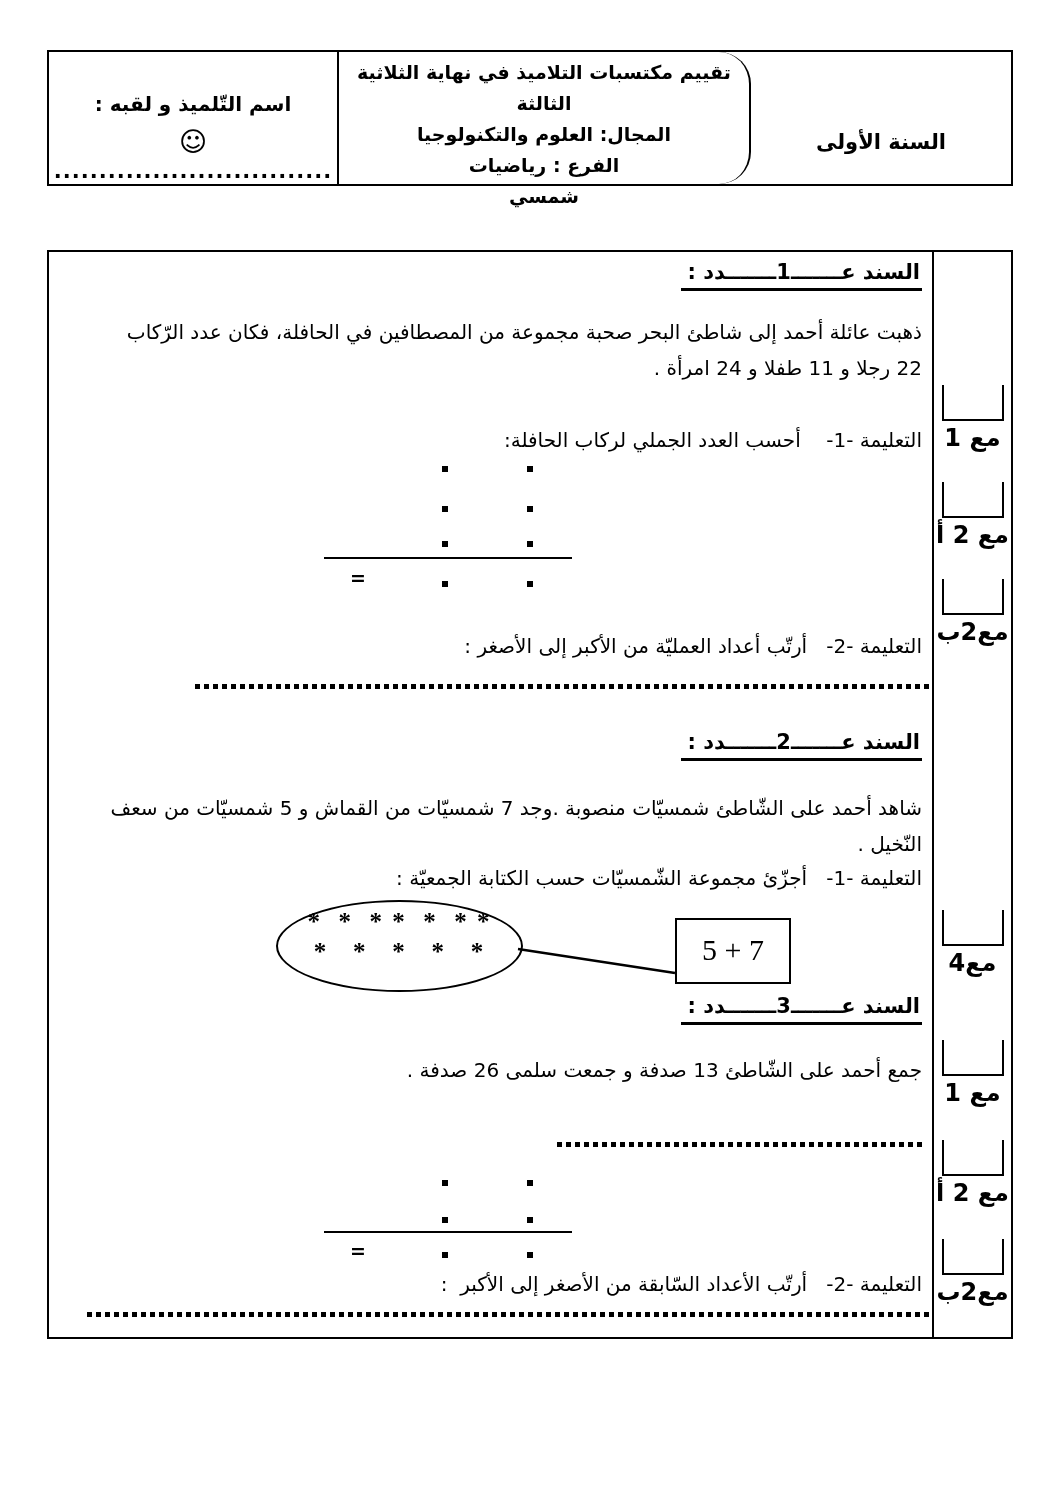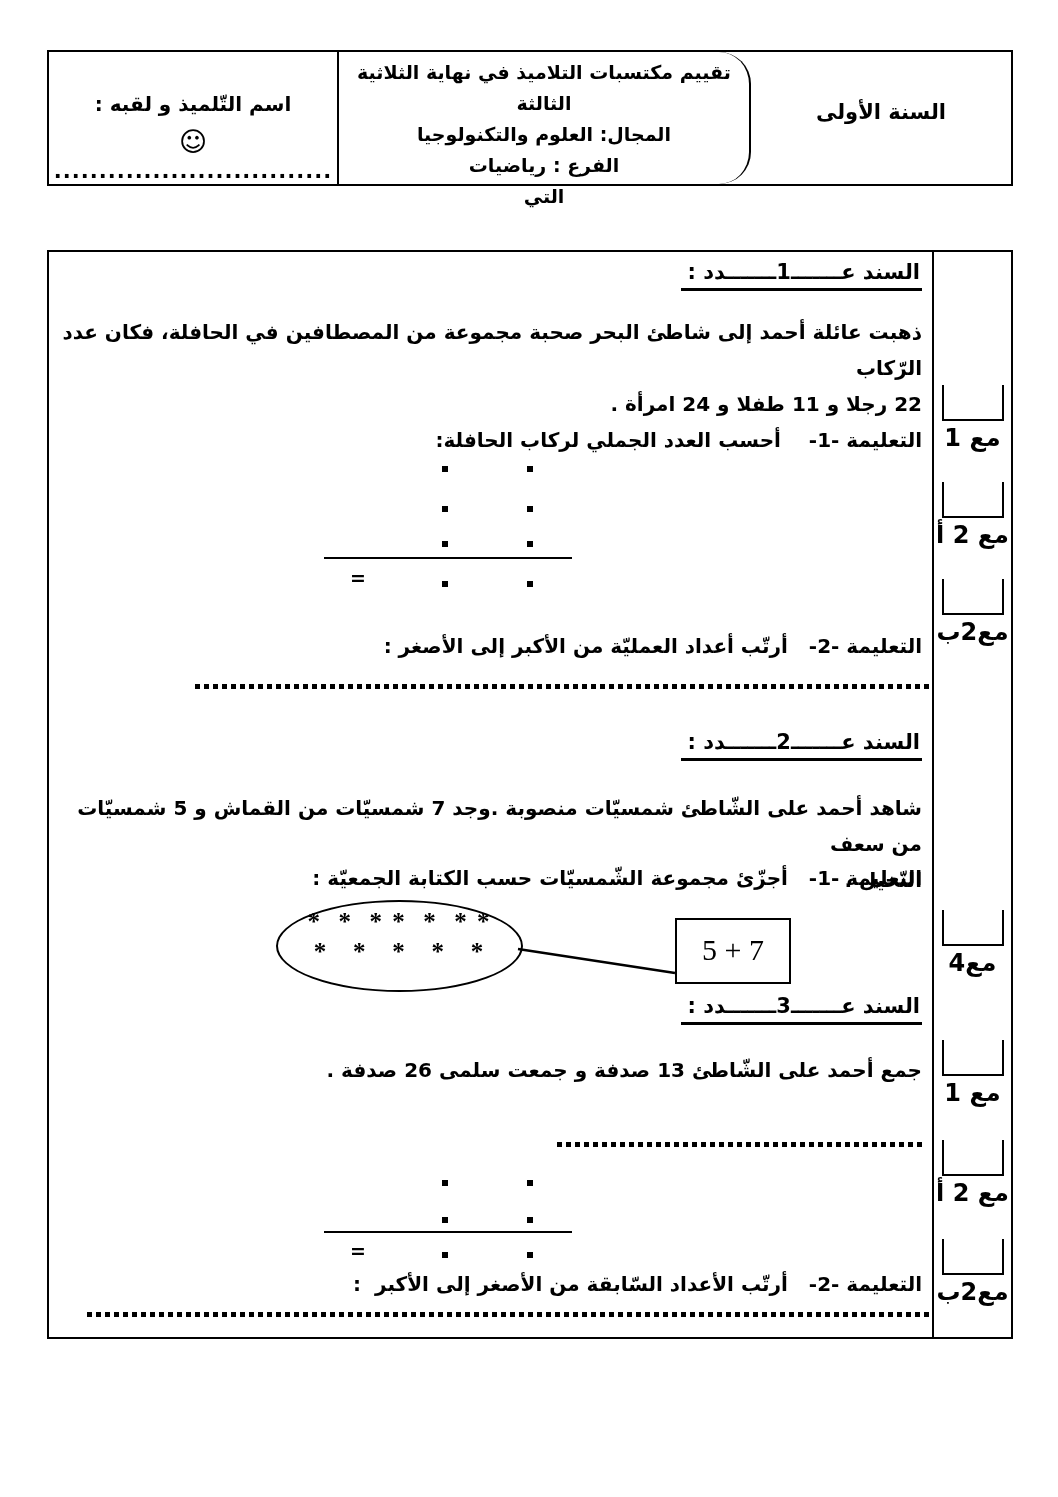--- a/index.html
+++ b/index.html
@@ -9,37 +9,37 @@
   }
 
   
   .header-table {
     position:absolute; left:47px; top:50px; width:962px; height:132px;
     border:2px solid #000; display:flex; flex-direction:row; direction:rtl;
     background:#fff;
   }
   .hcell { box-sizing:border-box; }
   .hcell + .hcell { border-left:none; border-right:2px solid #000; }
-  .cell-year { flex:0 0 260px; display:flex; justify-content:center; align-items:flex-start; padding-top:48px; font-size:21px; font-weight:bold; }
+  .cell-year { flex:0 0 260px; display:flex; justify-content:center; align-items:flex-start; padding-top:78px; font-size:21px; font-weight:bold; }
   .cell-center { flex:0 0 412px; text-align:center; padding-top:5px; font-size:19px; font-weight:bold; line-height:31px;border-radius:32px; }
   .cell-name { flex:1 1 auto; text-align:center; padding-top:40px; font-size:20px; font-weight:bold; }
   .name-blank-row { margin-top:10px; direction:rtl; }
   .smiley { font-size:27px; font-weight:normal; vertical-align:middle; }
   .name-dots { font-size:21px; letter-spacing:1px; vertical-align:middle; }
 
   
   .main-box {
     position:absolute; left:47px; top:250px; width:962px; height:1085px;
     border:2px solid #000; background:#fff;
   }
   .content {
     position:absolute; left:0; top:0; width:879px; height:100%;
     direction:rtl;
   }
-  .t { position:absolute; right:6px; left:10px; text-align:right; font-weight:bold; font-size:20px; line-height:36px; }
+  .t { position:absolute; right:6px; left:10px; text-align:right; font-weight:normal; font-size:20px; line-height:36px; }
   .task { white-space:pre-wrap; }
   .sec-title { position:absolute; right:6px; font-size:21px; font-weight:bold; }
   .sec-title span { display:inline-block; border-bottom:3px solid #000; padding:0 2px 4px 6px; }
 
   
   .dotline { position:absolute; height:5px;
     background-image:repeating-linear-gradient(to right,#000 0 5px,transparent 5px 9px); }
 
   
   .add-tpl { position:absolute; left:275px; width:248px; }
@@ -82,21 +82,21 @@
 <div class="page">
 
   <div class="header-table">
     <div class="hcell cell-year">
       <span>السنة الأولى</span>
     </div>
     <div class="hcell cell-center">
       <div>تقييم مكتسبات التلاميذ في نهاية الثلاثية الثالثة</div>
       <div>المجال: العلوم والتكنولوجيا</div>
       <div>الفرع : رياضيات</div>
-      <div>التي</div>
+      <div>شمسي</div>
     </div>
     <div class="hcell cell-name">
       <div>اسم التّلميذ و لقبه :</div>
       <div class="name-blank-row">
         <span class="smiley">☺</span>
         <span class="name-dots">...............................</span>
       </div>
     </div>
   </div>
 

